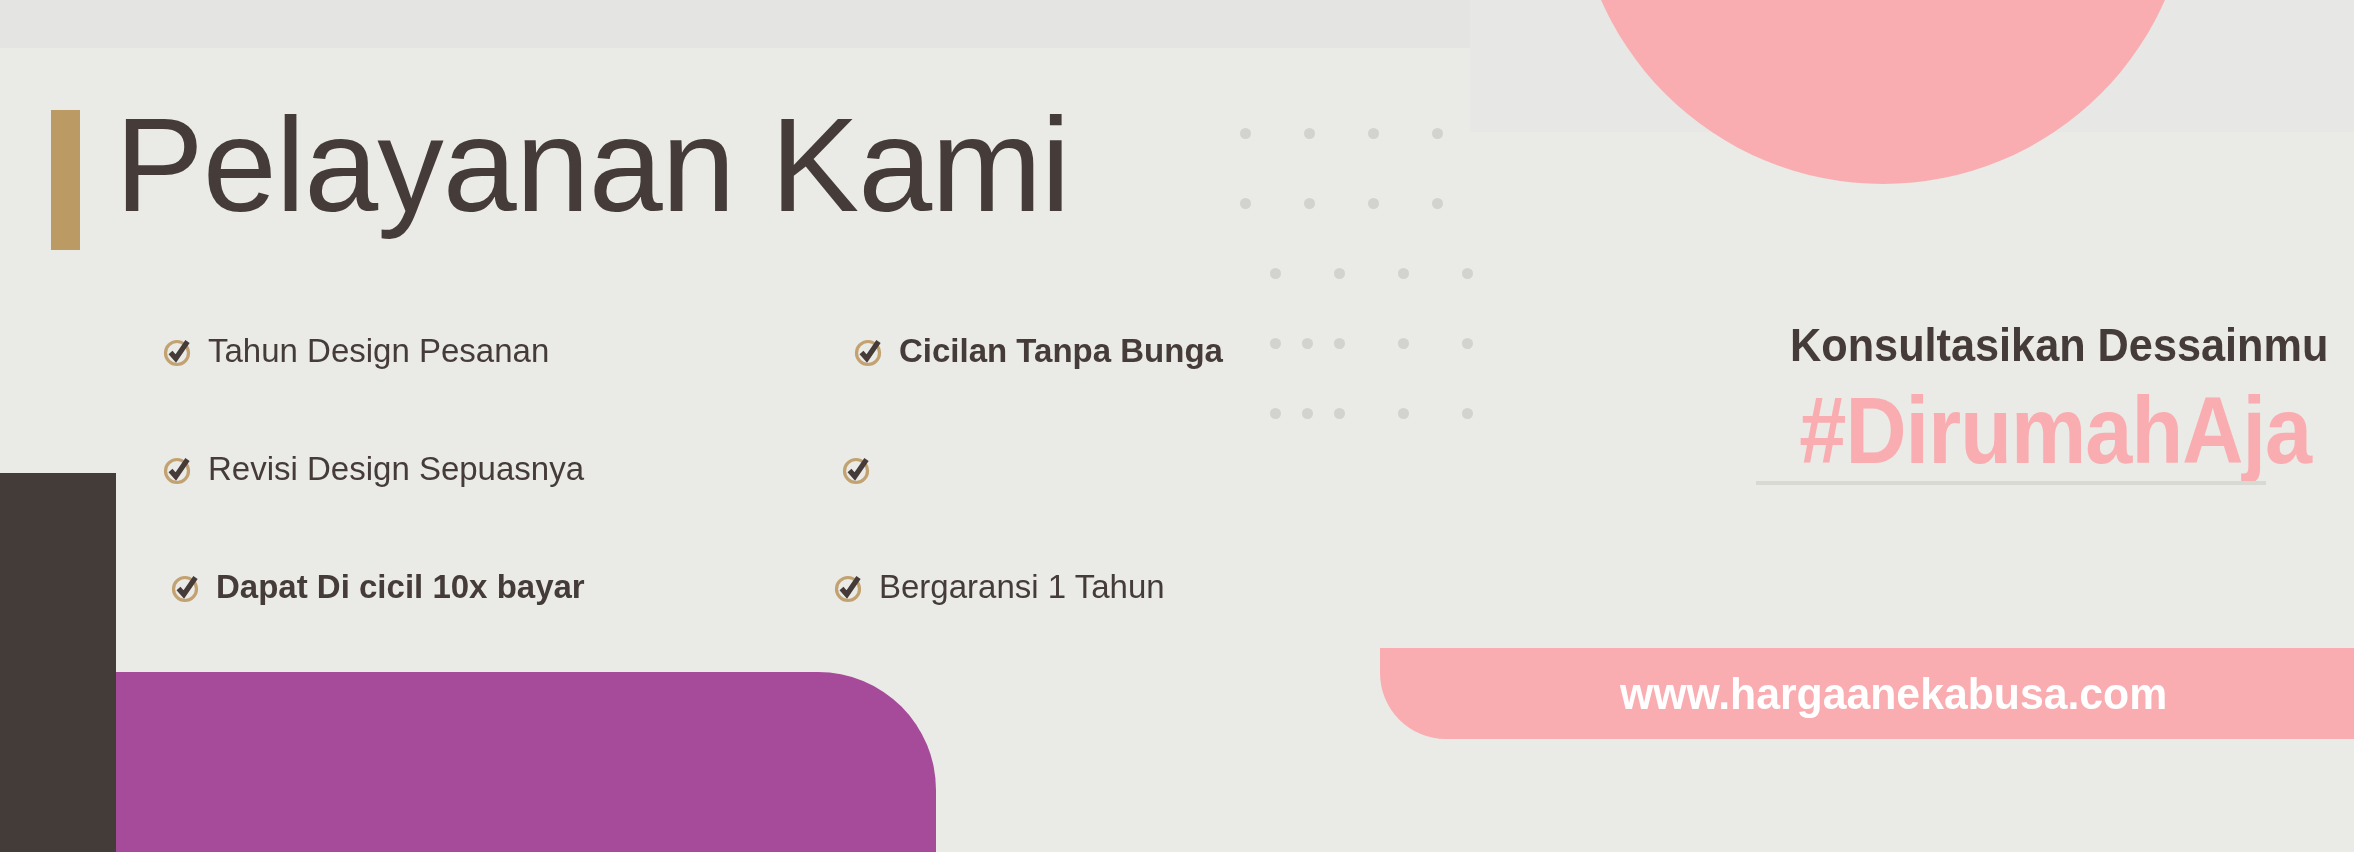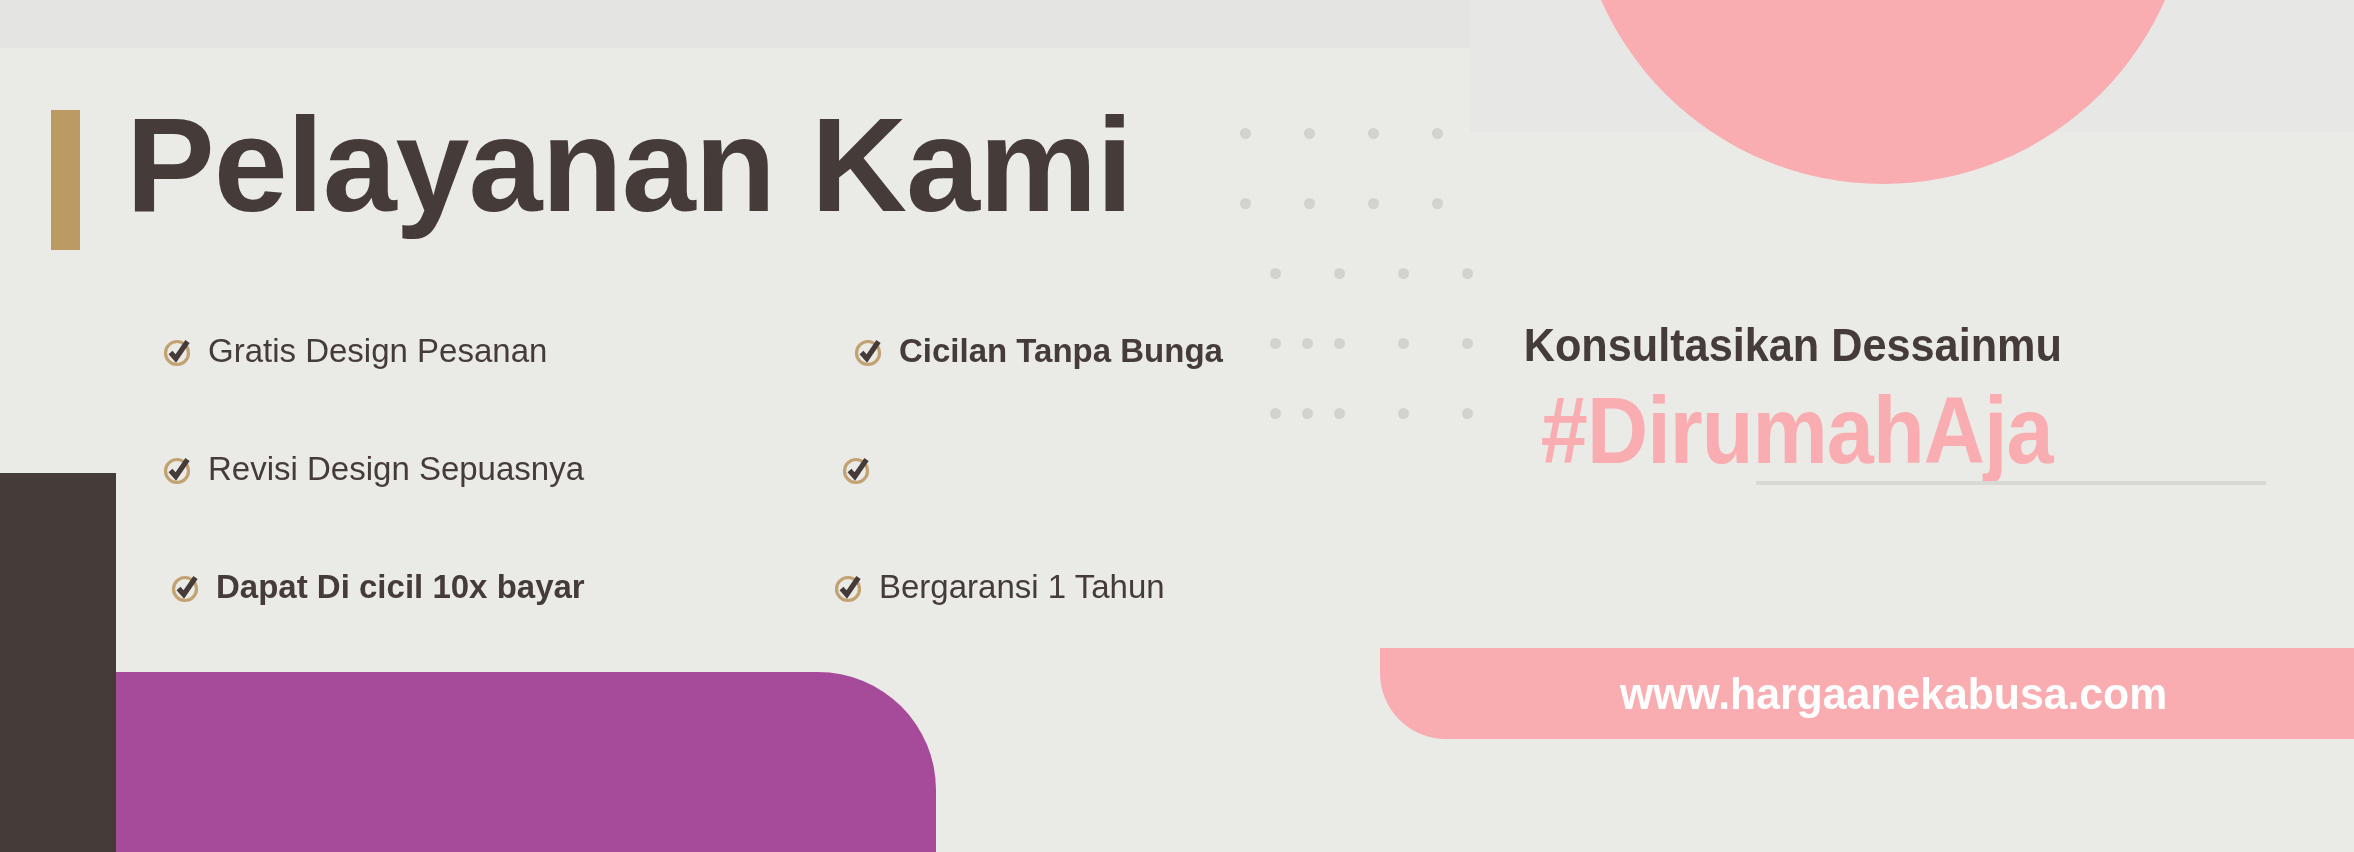--- a/index.html
+++ b/index.html
@@ -52,23 +52,23 @@
   
   .title-row {
     position:absolute; left:51px; top:98px;
     display:flex; align-items:flex-start;
   }
   .gold-bar {
     width:29px; height:140px; background:#bc9a64; flex:0 0 auto;
     margin-top:12px;
   }
   .page-title {
-    margin-left:46px;
+    margin-left:35px;
     font-size:133px;
-    font-weight:bold;
+    font-weight:normal;
     color:#453c39;
     letter-spacing:-1px;
     line-height:1.02;
     white-space:nowrap;
   }
 
   
   .features {
     position:absolute; left:0; top:320px; width:1560px;
   }
@@ -102,21 +102,21 @@
   .ind-0 { padding-left:22px; }
   .ind-1 { padding-left:22px; }
   .ind-2 { padding-left:30px;font-weight:bold; }
   .rind-0 { padding-left:28px;align-items:center; }
   .rind-1 { padding-left:16px; }
   .rind-2 { padding-left:8px; }
 
   
   .promo {
     position:absolute; left:1498px; top:318px; width:856px;
-    text-align:left;
+    text-align:right;
   }
   .promo-headline {
     font-size:46px;
     font-weight:bold;
     color:#453c39;
     letter-spacing:0px;
     white-space:nowrap;
     transform:scaleX(0.94);
     transform-origin:center;
   }
@@ -204,21 +204,21 @@
 
   <div class="features">
     <div class="col col-left" id="col-left">
         <div class="feature-item ind-0">
           <span class="check-icon">
             <svg width="34" height="34" viewBox="0 0 34 34">
               <circle cx="15" cy="19" r="11.5" fill="none" stroke="#c3a271" stroke-width="3.2"></circle>
               <path d="M8.5 18.5 L13.8 24.5 L25.5 7.5" fill="none" stroke="#453c39" stroke-width="5.2" stroke-linecap="butt" stroke-linejoin="miter"></path>
             </svg>
           </span>
-          <span class="feature-label">Gratis Design Pesanan</span>
+          <span class="feature-label">Tahun Design Pesanan</span>
         </div>
         <div class="feature-item ind-1">
           <span class="check-icon">
             <svg width="34" height="34" viewBox="0 0 34 34">
               <circle cx="15" cy="19" r="11.5" fill="none" stroke="#c3a271" stroke-width="3.2"></circle>
               <path d="M8.5 18.5 L13.8 24.5 L25.5 7.5" fill="none" stroke="#453c39" stroke-width="5.2" stroke-linecap="butt" stroke-linejoin="miter"></path>
             </svg>
           </span>
           <span class="feature-label">Revisi Design Sepuasnya</span>
         </div>

